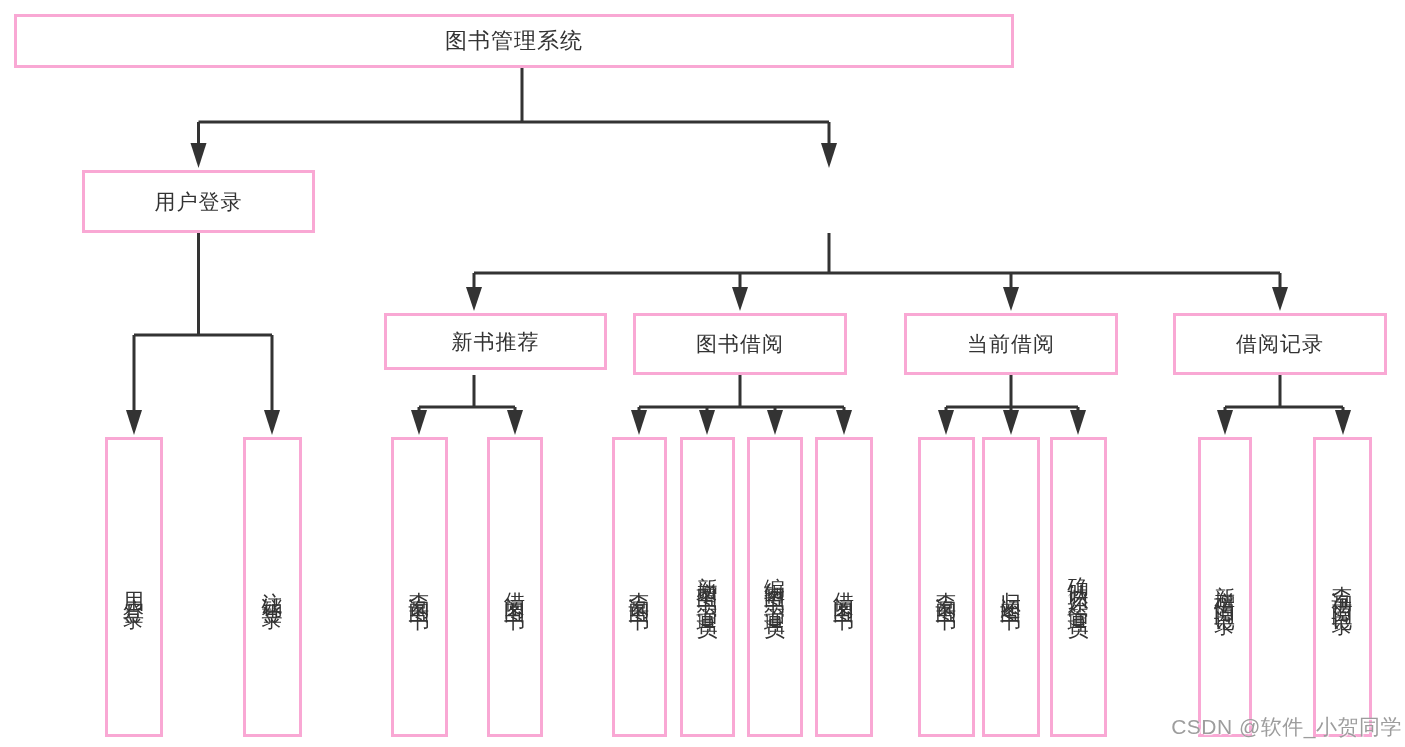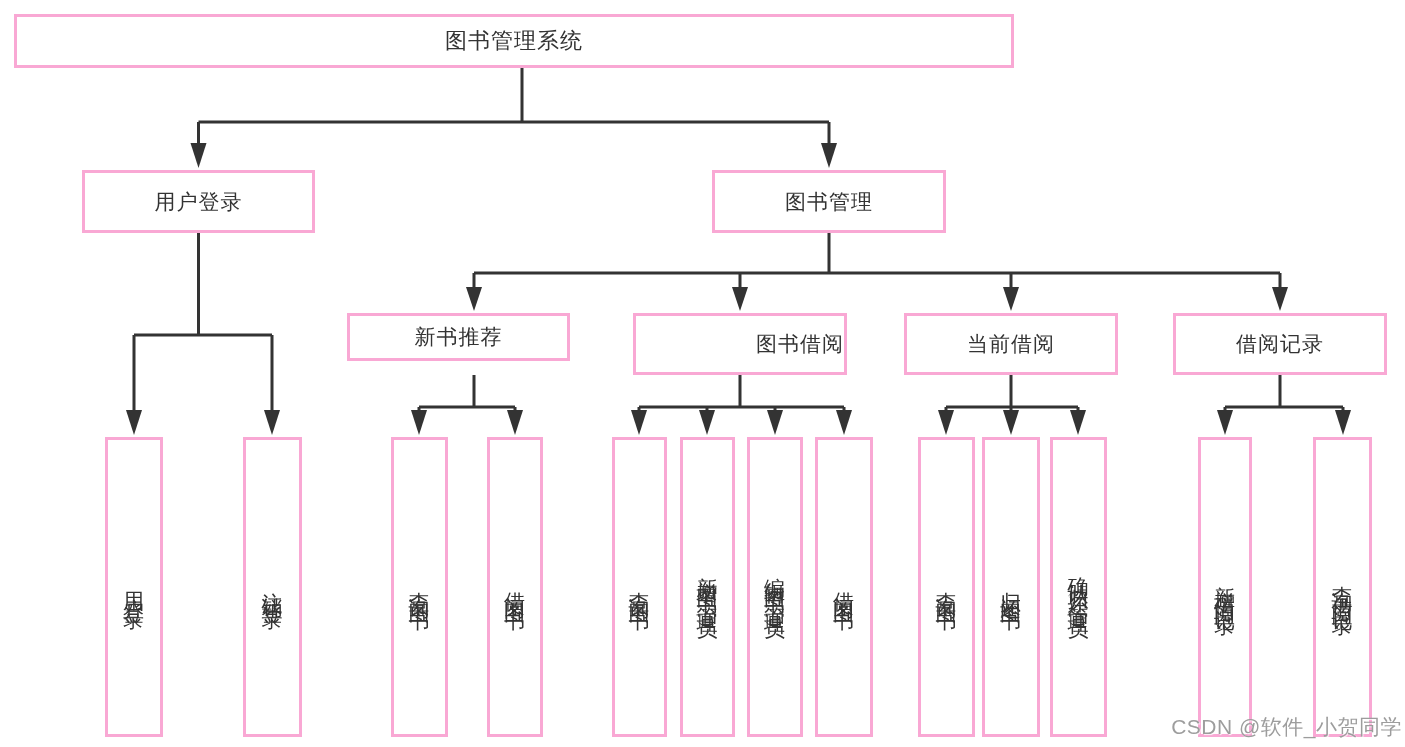--- a/index.html
+++ b/index.html
@@ -121,28 +121,25 @@
     </g>
   </svg>
 
   <div class="node hnode root-node" style="left:14px; top:14px; width:1000px; height:54px;">
     <span class="node-label">图书管理系统</span>
   </div>
 
   <div class="node hnode" style="left:82px; top:170px; width:233px; height:63px;">
     <span class="node-label">用户登录</span>
   </div>
-  <div class="node hnode" style="left:712px; top:170px; width:234px; height:63px;">
-    <span class="node-label">图书管理</span>
-  </div>
 
-  <div class="node hnode" style="left:347px; top:313px; width:223px; height:48px;">
+  <div class="node hnode" style="left:384px; top:313px; width:223px; height:57px;">
     <span class="node-label">新书推荐</span>
   </div>
-  <div class="node hnode" style="left:633px; top:313px; width:214px; height:62px;justify-content:flex-end;">
+  <div class="node hnode" style="left:633px; top:313px; width:214px; height:62px;">
     <span class="node-label">图书借阅</span>
   </div>
   <div class="node hnode" style="left:904px; top:313px; width:214px; height:62px;">
     <span class="node-label">当前借阅</span>
   </div>
   <div class="node hnode" style="left:1173px; top:313px; width:214px; height:62px;justify-content:center;">
     <span class="node-label">借阅记录</span>
   </div>
 
   <div class="node vnode" style="left:105px; top:437px; width:58px; height:300px;">

